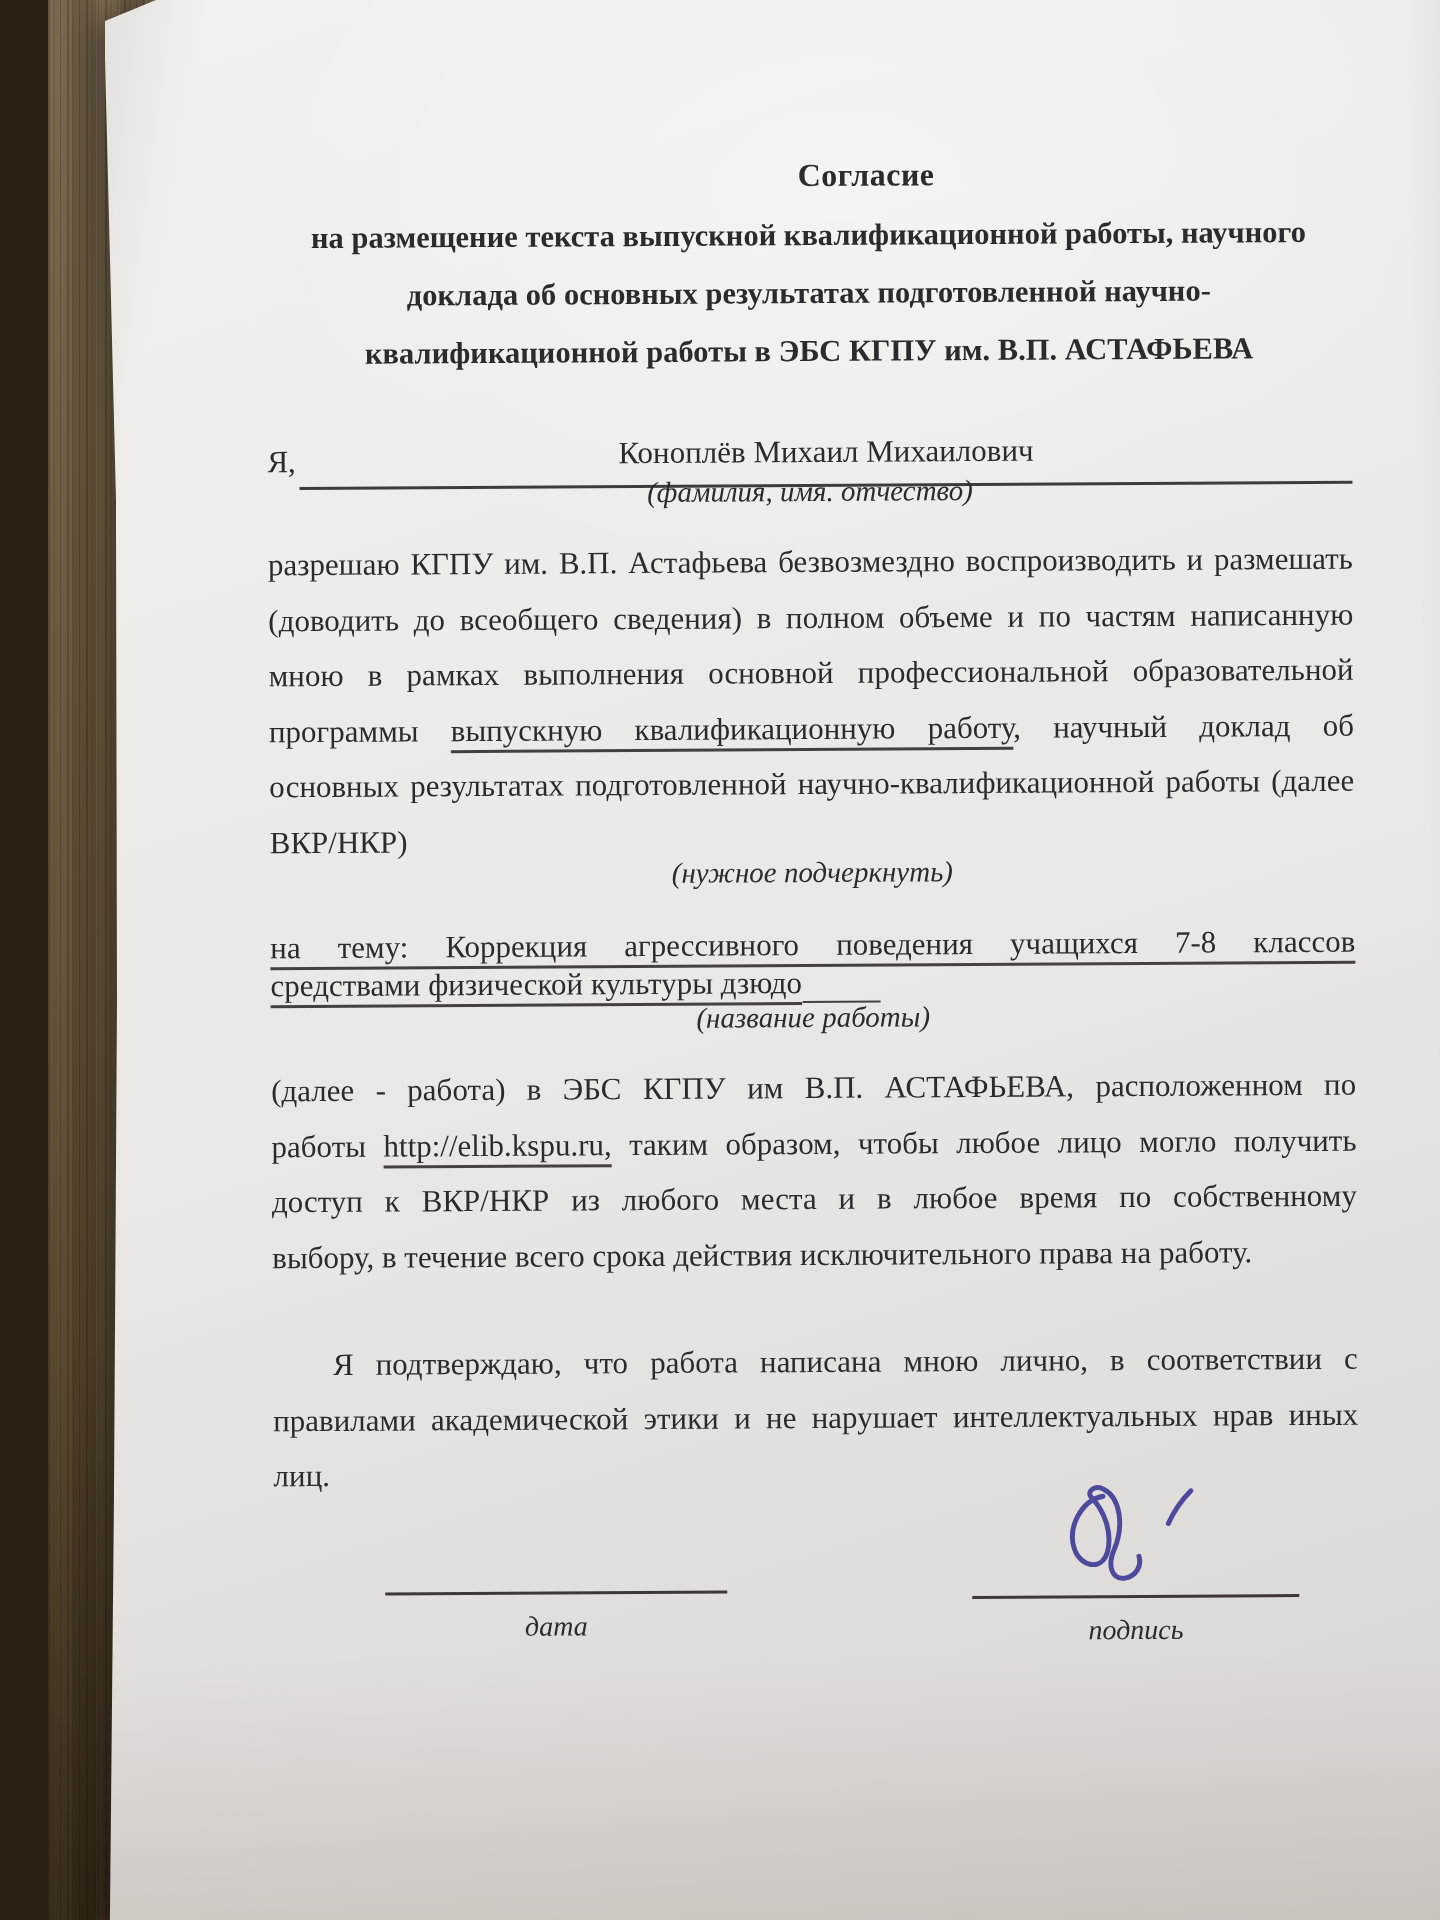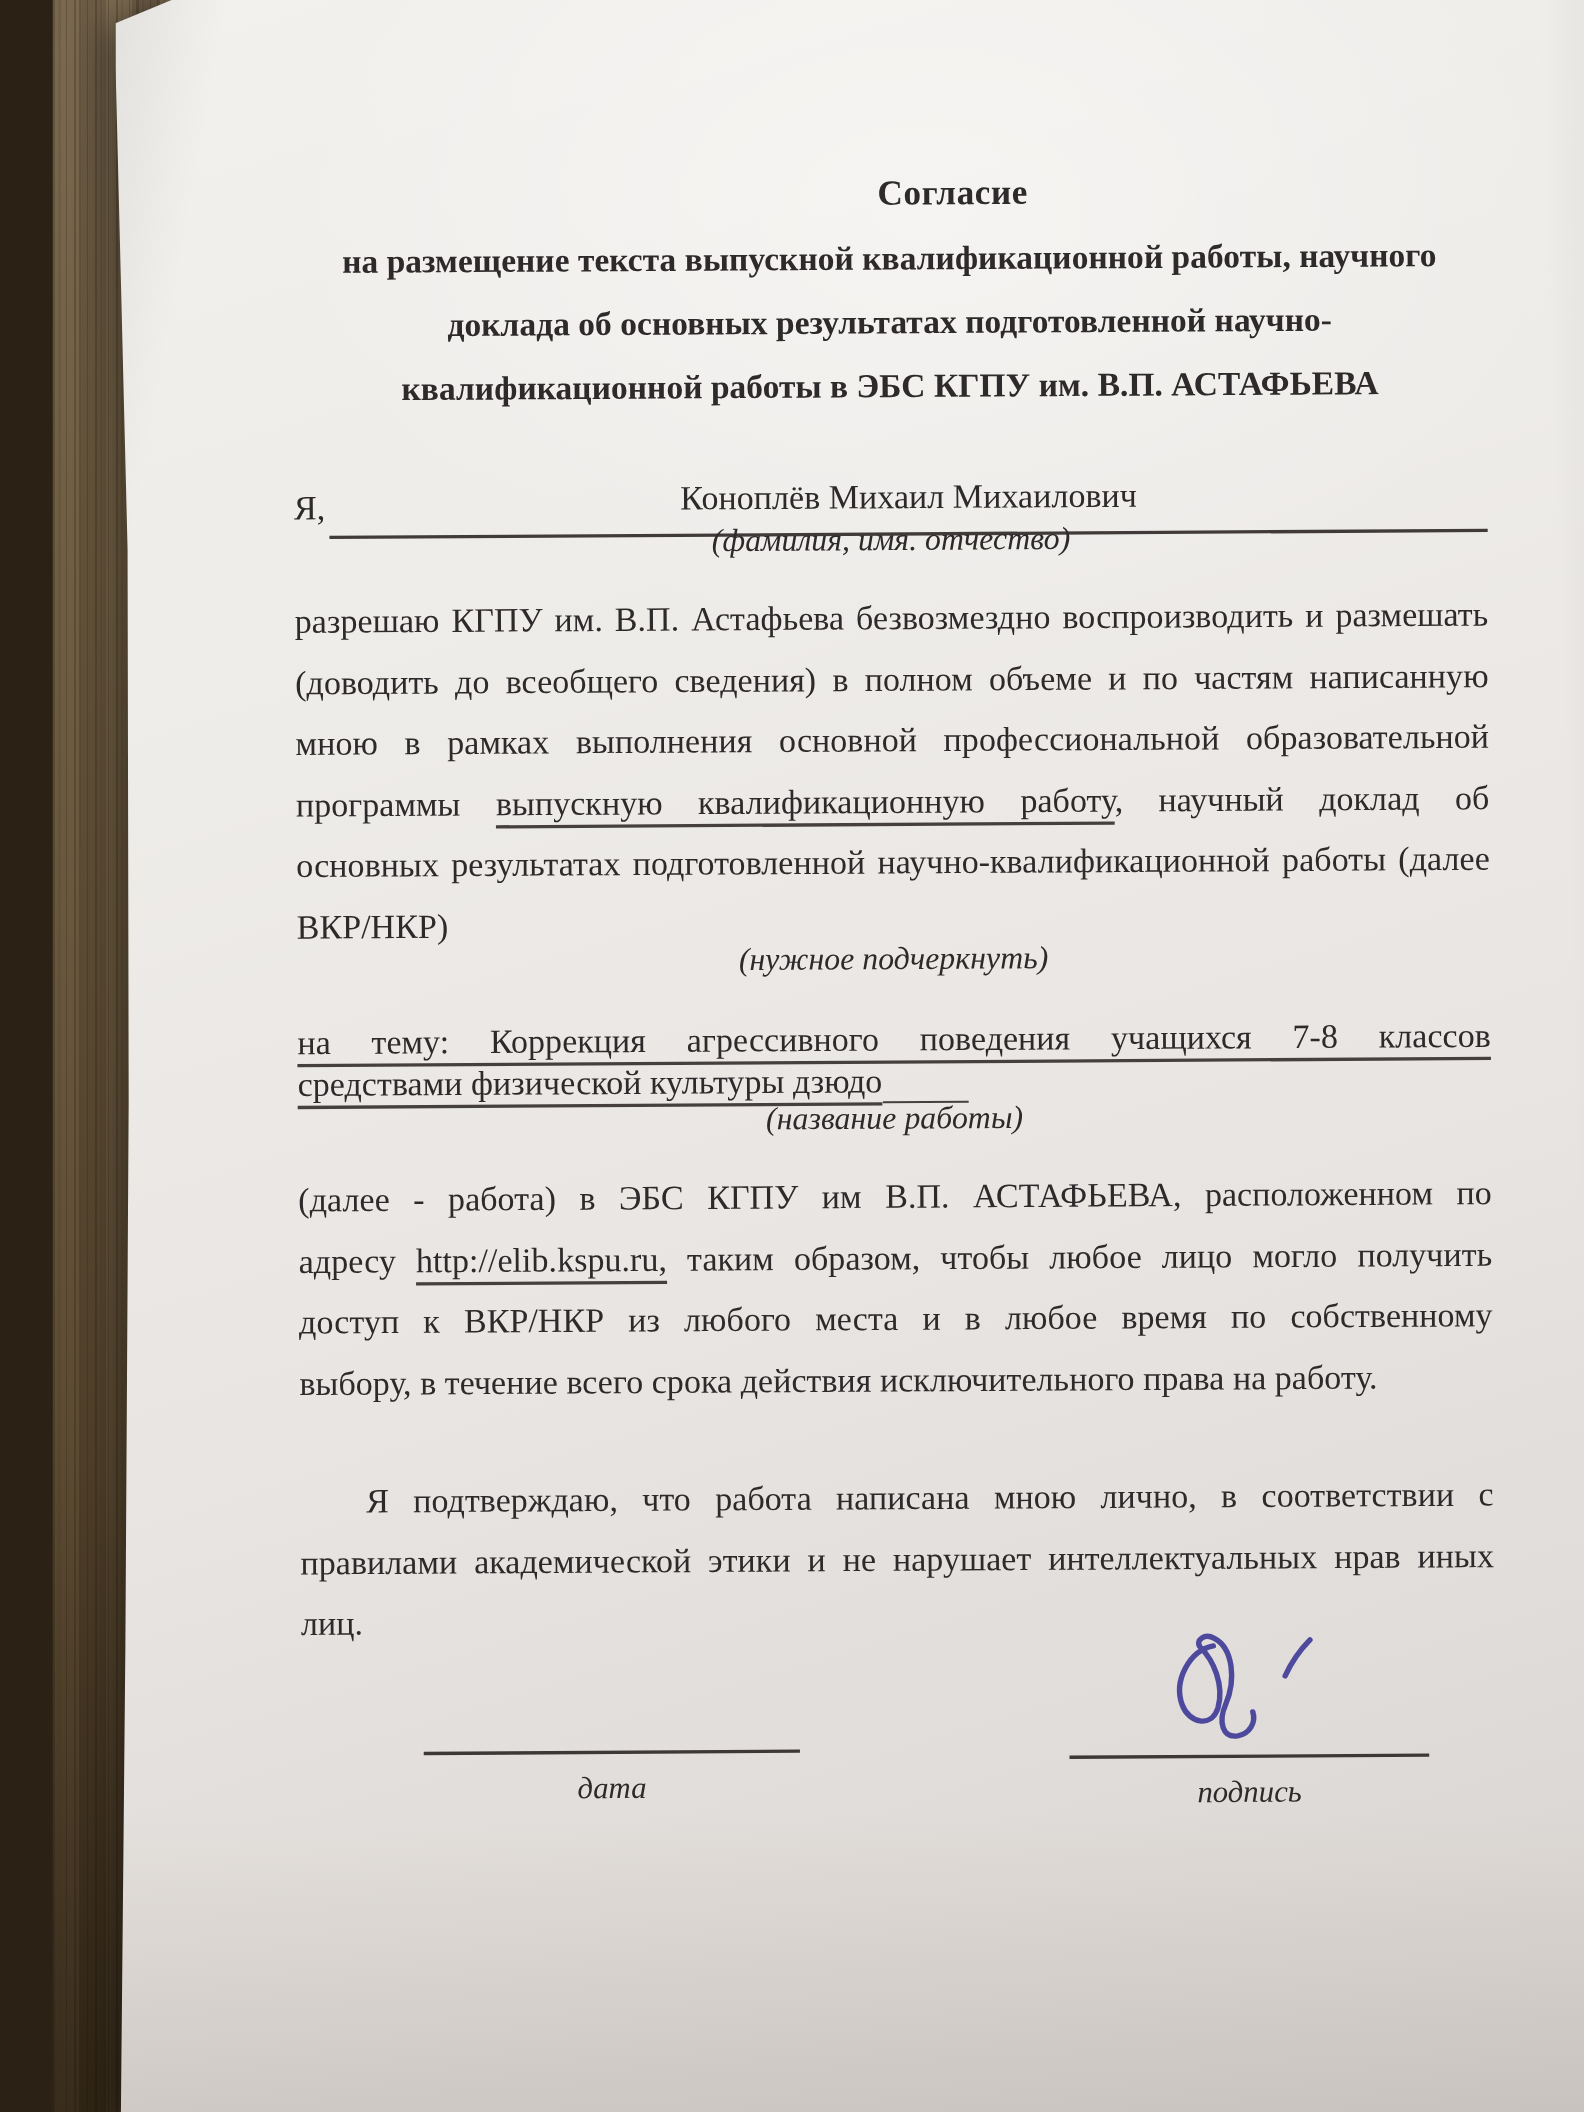--- a/index.html
+++ b/index.html
@@ -98,21 +98,21 @@
     </div>
 
     <div class="abs caption cap-underline">(нужное подчеркнуть)</div>
 
     <div class="abs jline theme1"><span class="u">на тему: Коррекция агрессивного поведения учащихся 7-8 классов</span></div>
     <div class="abs theme2"><span class="u">средствами физической культуры дзюдо</span><span class="tail"></span></div>
     <div class="abs caption cap-theme">(название работы)</div>
 
     <div class="abs para2">
       <div class="jline">(далее - работа) в ЭБС КГПУ им В.П. АСТАФЬЕВА, расположенном по</div>
-      <div class="jline"><span>адресу </span><span class="u">http://elib.kspu.ru,</span><span> таким образом, чтобы любое лицо могло получить</span></div>
+      <div class="jline"><span>работы </span><span class="u">http://elib.kspu.ru,</span><span> таким образом, чтобы любое лицо могло получить</span></div>
       <div class="jline">доступ к ВКР/НКР из любого места и в любое время по собственному</div>
       <div class="lline">выбору, в течение всего срока действия исключительного права на работу.</div>
     </div>
 
     <div class="abs para3">
       <div class="jline indent">Я подтверждаю, что работа написана мною лично, в соответствии с</div>
       <div class="jline">правилами академической этики и не нарушает интеллектуальных нрав иных</div>
       <div class="lline">лиц.</div>
     </div>
 

